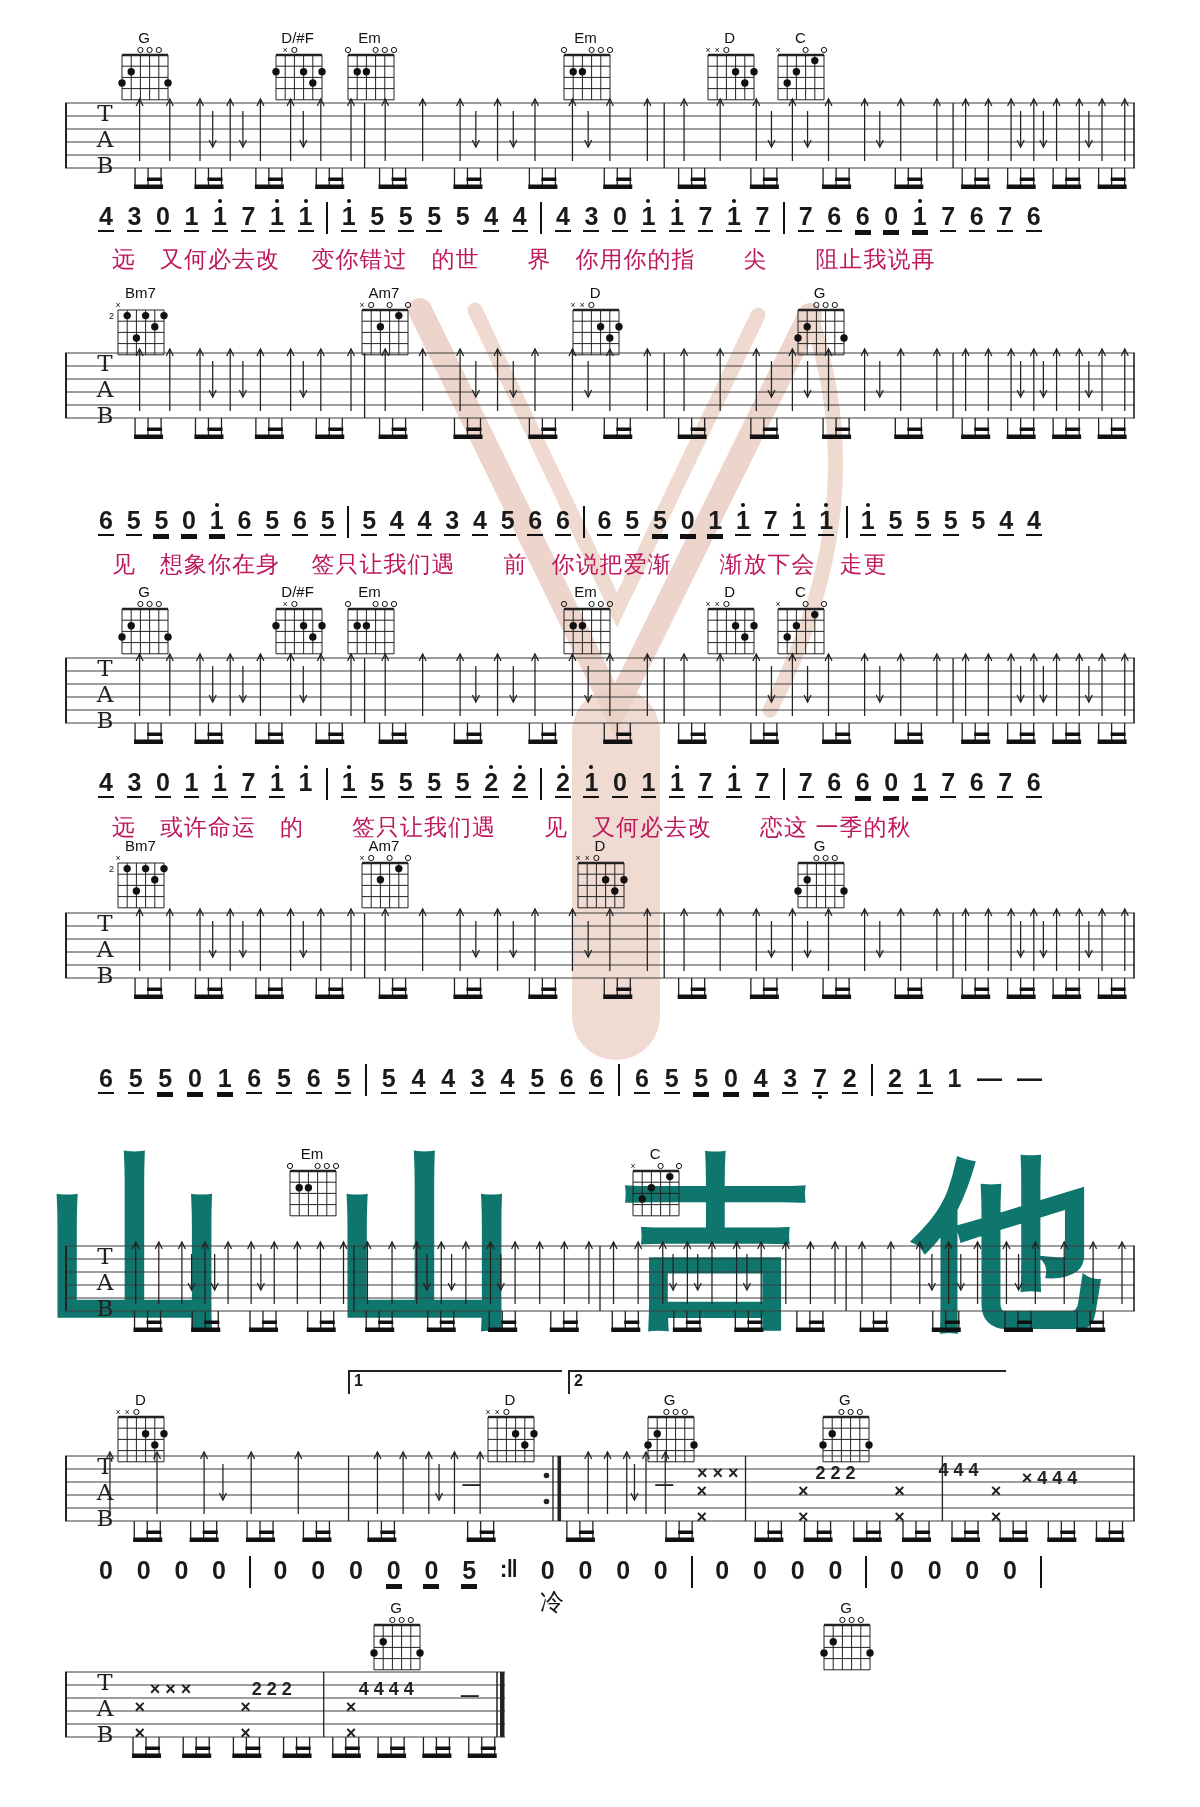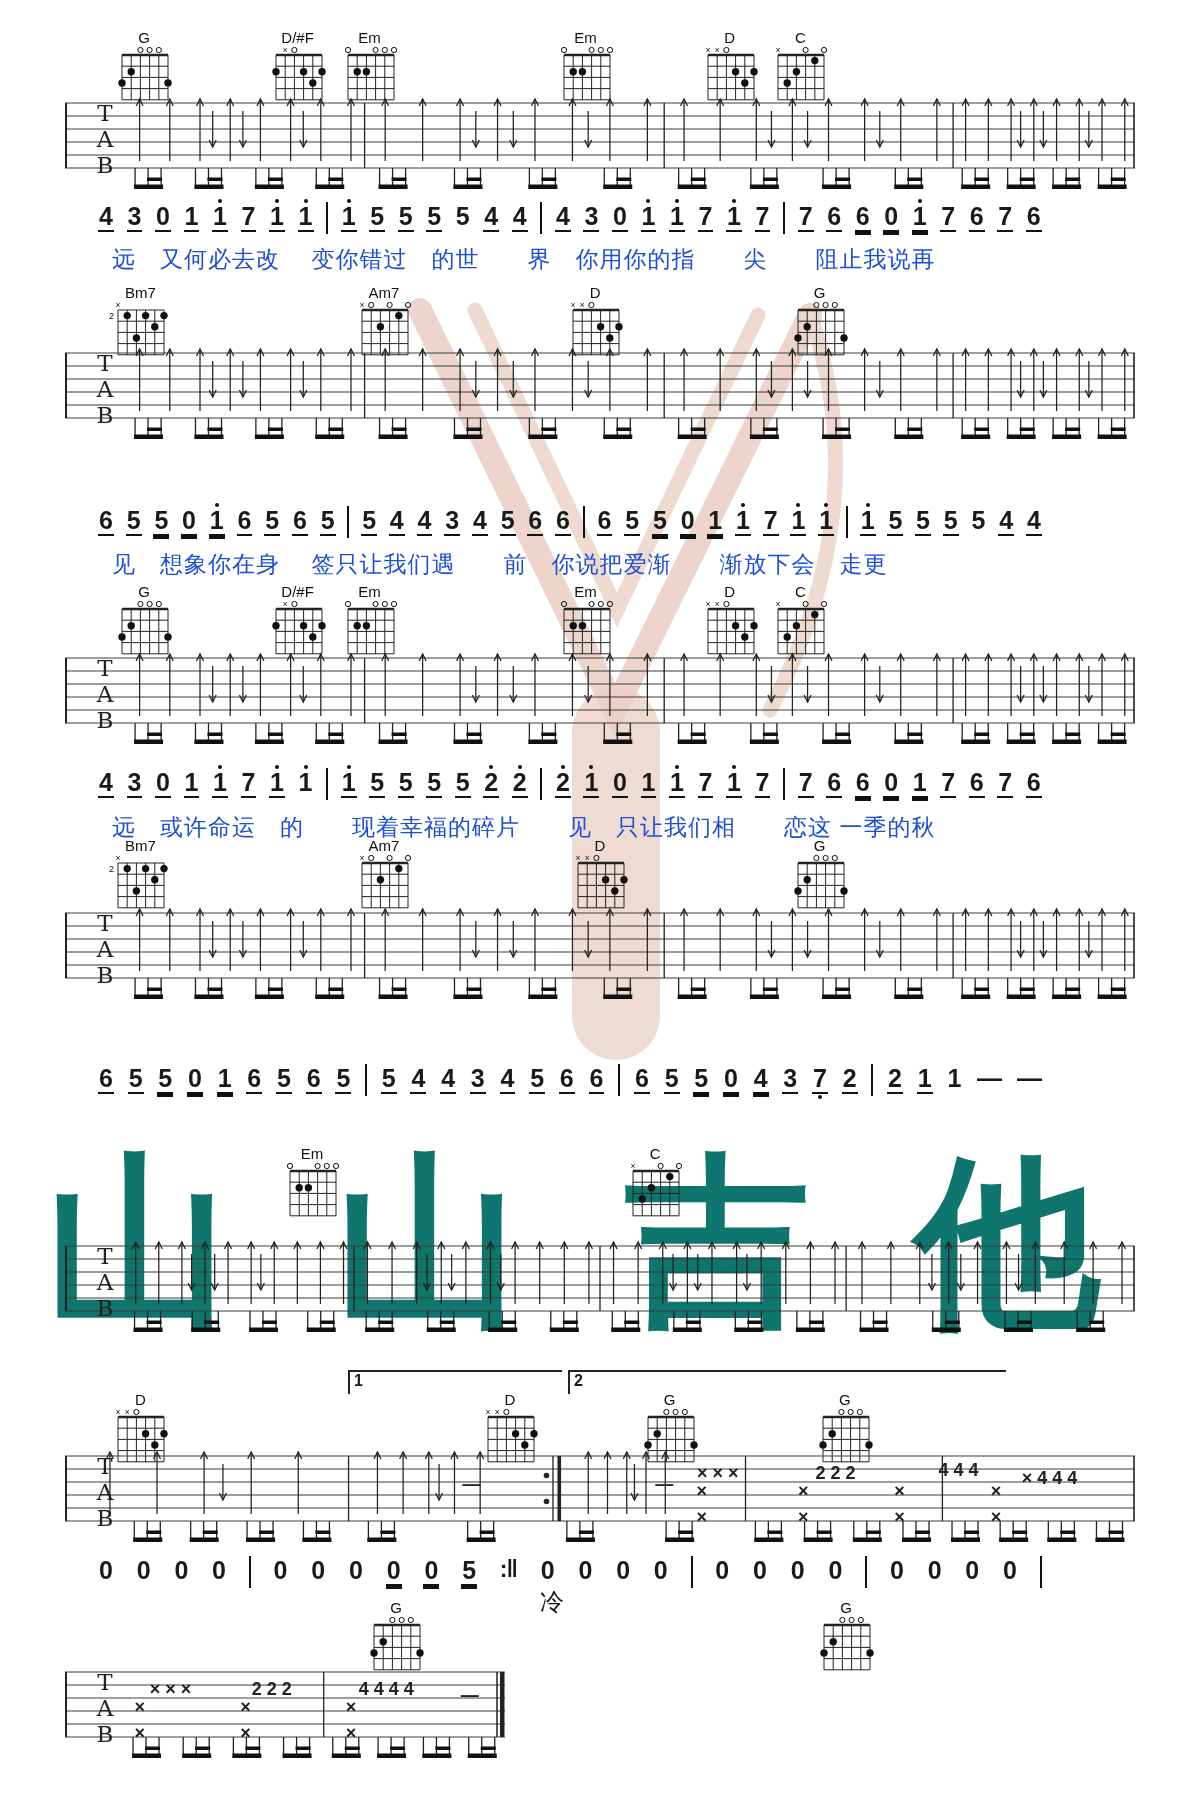--- a/index.html
+++ b/index.html
@@ -19,21 +19,21 @@
   .numbers{left:98px;width:944px;display:flex;justify-content:space-between;align-items:flex-start;}
   .tok{display:inline-flex;flex-direction:column;align-items:center;line-height:1;}
   .tok .dt,.tok .db{width:4px;height:4px;border-radius:50%;background:#111;margin:1px 0;}
   .tok .sp{width:4px;height:4px;margin:1px 0;}
   .tok .n{font-size:25px;font-weight:bold;font-family:"Liberation Sans",sans-serif;padding:0 1px;}
   .tok.ul1 .n{border-bottom:2px solid #111;padding-bottom:1px;}
   .tok.ul2 .n{border-bottom:2px solid #111;box-shadow:0 3px 0 #111;padding-bottom:1px;}
   .tok.bar{width:2px;height:32px;background:#111;margin-top:4px;}
   .tok.dash .n{letter-spacing:-1px;}
   .tok.rep .n{font-size:23px;letter-spacing:-1px;}
-  .lyrics{left:112px;width:1050px;font-size:23px;letter-spacing:1px;white-space:pre;color:#1d4ed8;}
+  .lyrics{left:112px;width:1050px;font-size:23px;letter-spacing:1px;white-space:pre;color:#be185d;}
   .volta{position:absolute;height:22px;border-top:2px solid #222;border-left:2px solid #222;z-index:2;}
   .volta span{font-size:16px;font-weight:bold;padding-left:4px;display:inline-block;line-height:18px;}
   .sublyric{position:absolute;font-size:24px;z-index:2;color:#111;}
   .footer{position:absolute;top:1772px;left:0;width:1200px;text-align:center;
           font-size:21px;font-weight:bold;color:#151515;z-index:2;letter-spacing:1px;}
 </style>
 </head>
 <body>
 
 <div class="page">
@@ -1316,21 +1316,21 @@
         </span>
         <span class="tok ul1">
           <span class="sp"></span>
           <span class="n">7</span>
         </span>
         <span class="tok ul1">
           <span class="sp"></span>
           <span class="n">6</span>
         </span>
       </div>
-    <div class="lyrics" style="top:228px">远　或许命运　的　　现着幸福的碎片　　见　只让我们相　　恋这 一季的秋</div>
+    <div class="lyrics" style="top:228px">远　或许命运　的　　签只让我们遇　　见　又何必去改　　恋这 一季的秋</div>
   </section>
 
   <section class="sys" id="sys4" style="top:838px;height:302px">
     <div class="chords" style="top:0">
         <div class="chord" style="left: 11.7%;"><div class="cname">Bm7</div><svg width="68" height="58">
             <text x="12" y="8" font-size="8.5" text-anchor="middle" fill="#111">×</text>
             <line x1="12" y1="10" x2="12" y2="54.8" stroke="#222" stroke-width="1"></line>
             <line x1="21.2" y1="10" x2="21.2" y2="54.8" stroke="#222" stroke-width="1"></line>
             <line x1="30.4" y1="10" x2="30.4" y2="54.8" stroke="#222" stroke-width="1"></line>
             <line x1="39.599999999999994" y1="10" x2="39.599999999999994" y2="54.8" stroke="#222" stroke-width="1"></line>

